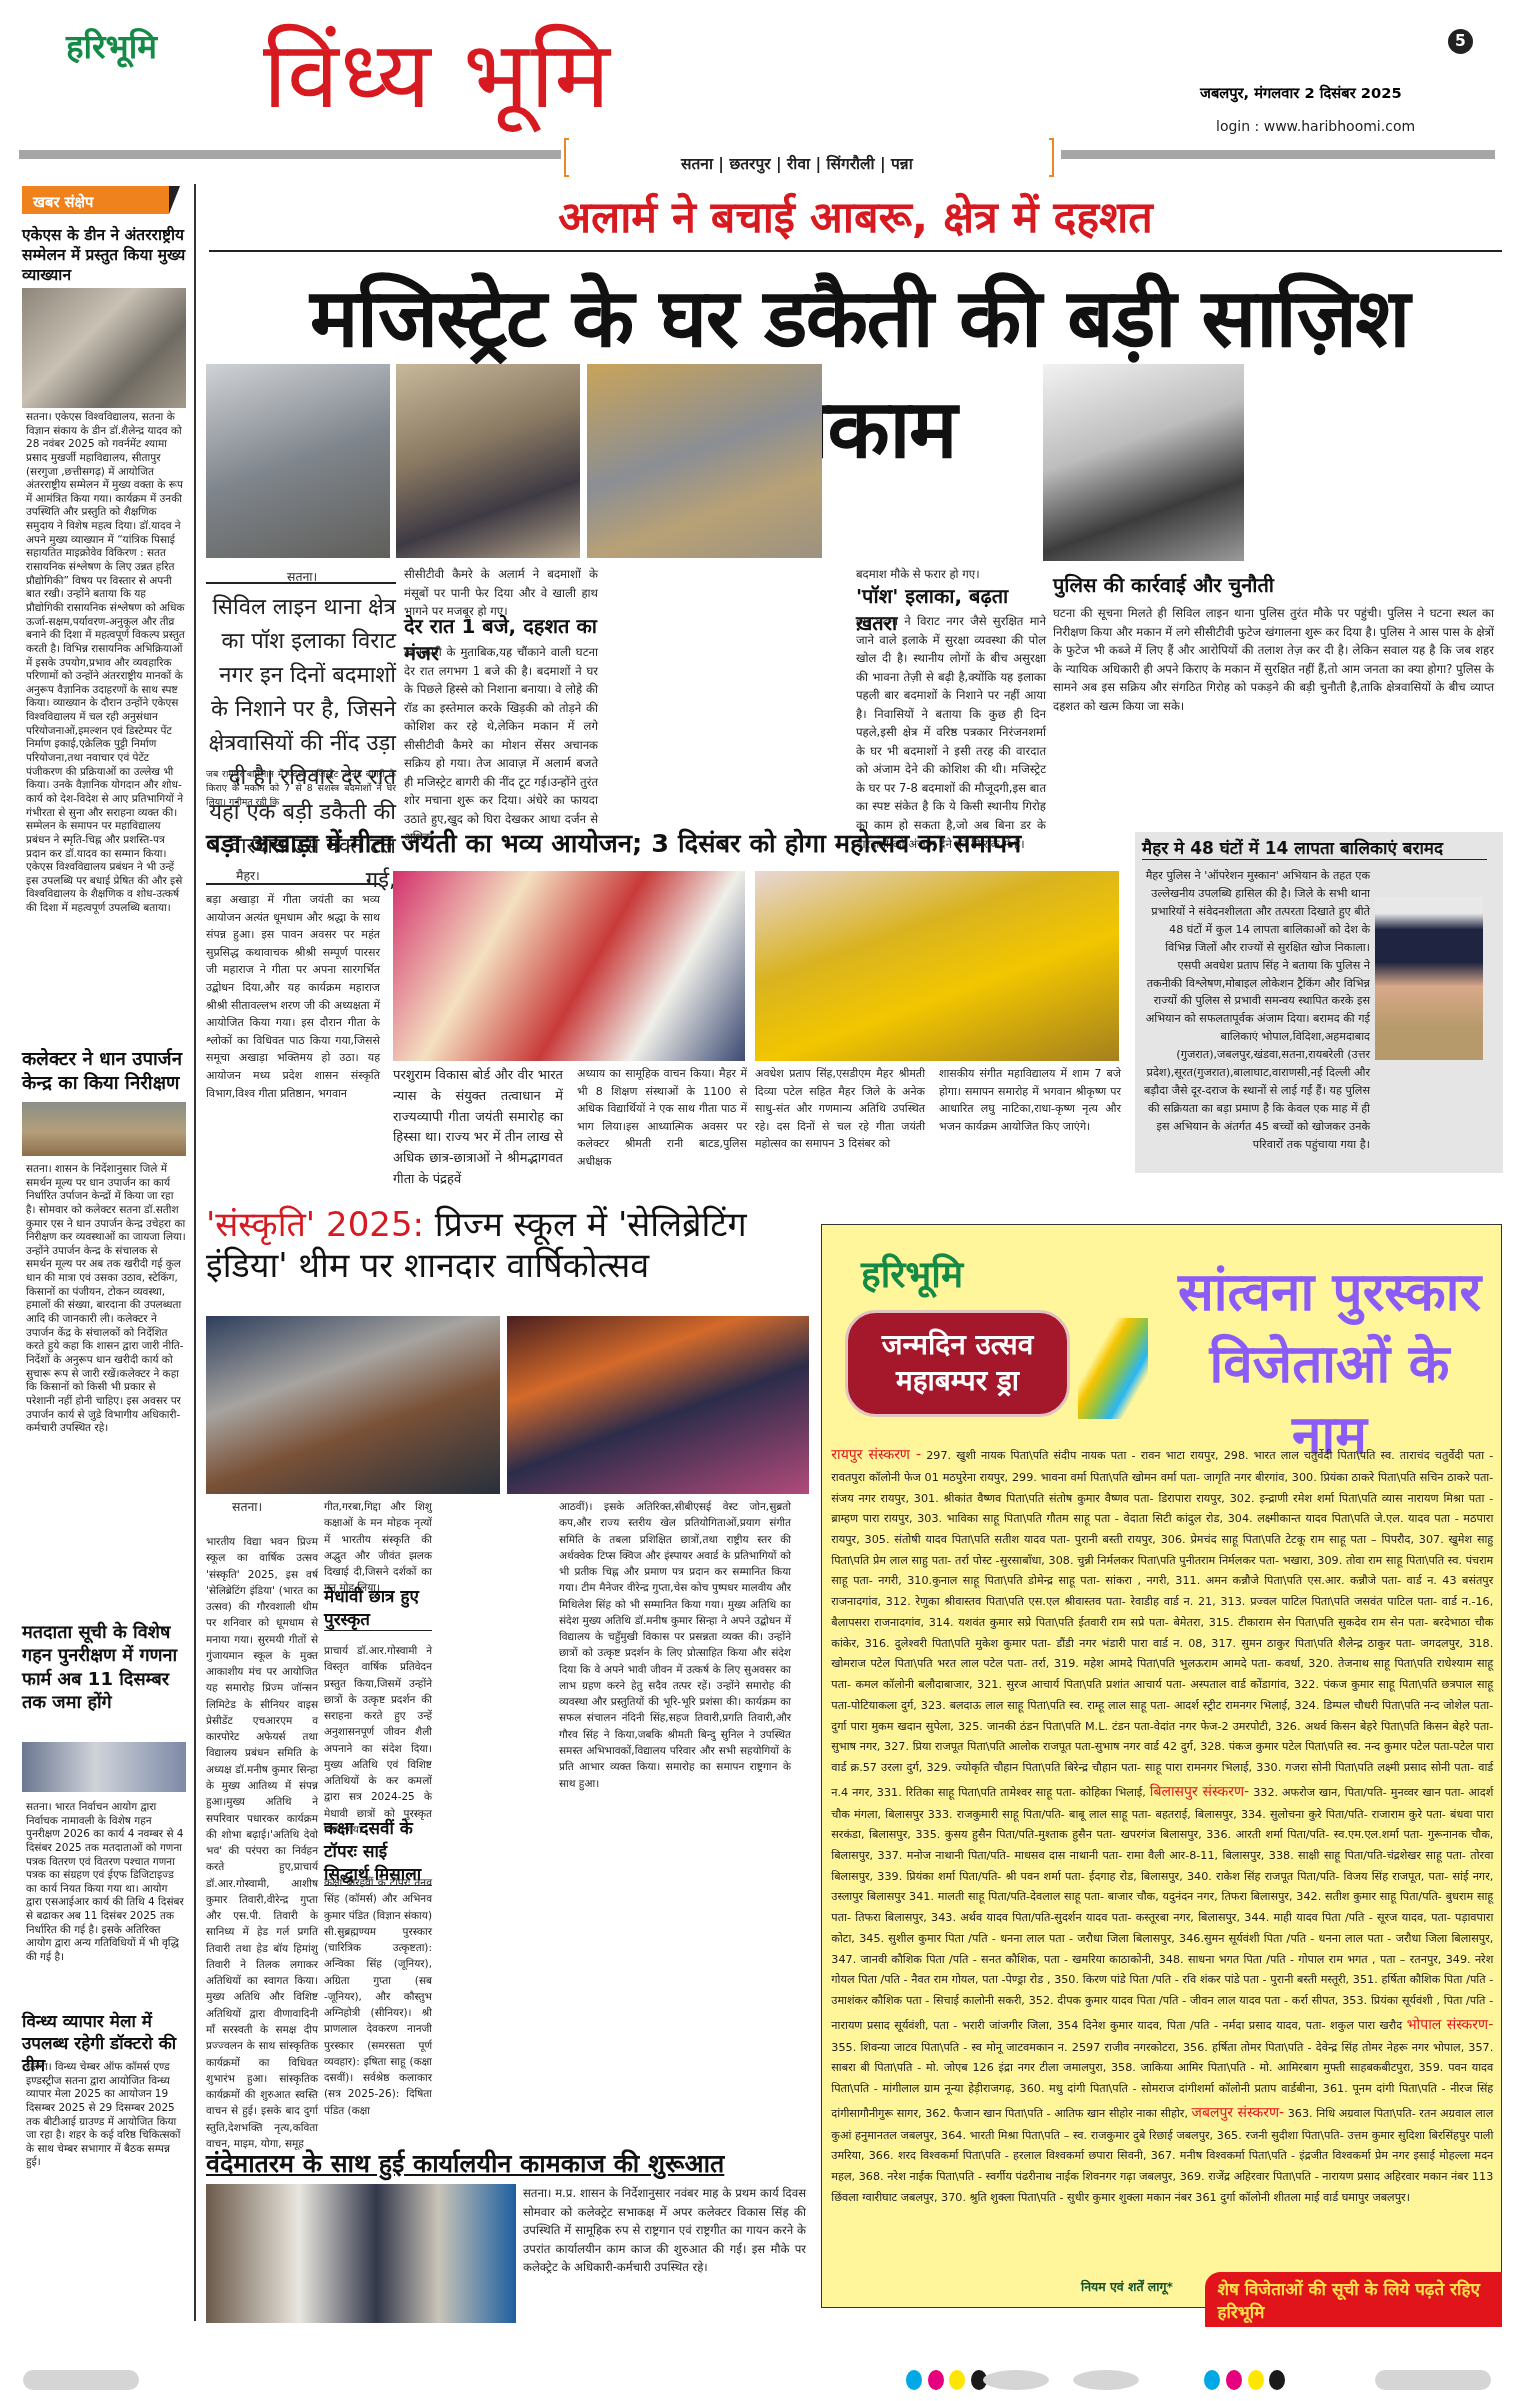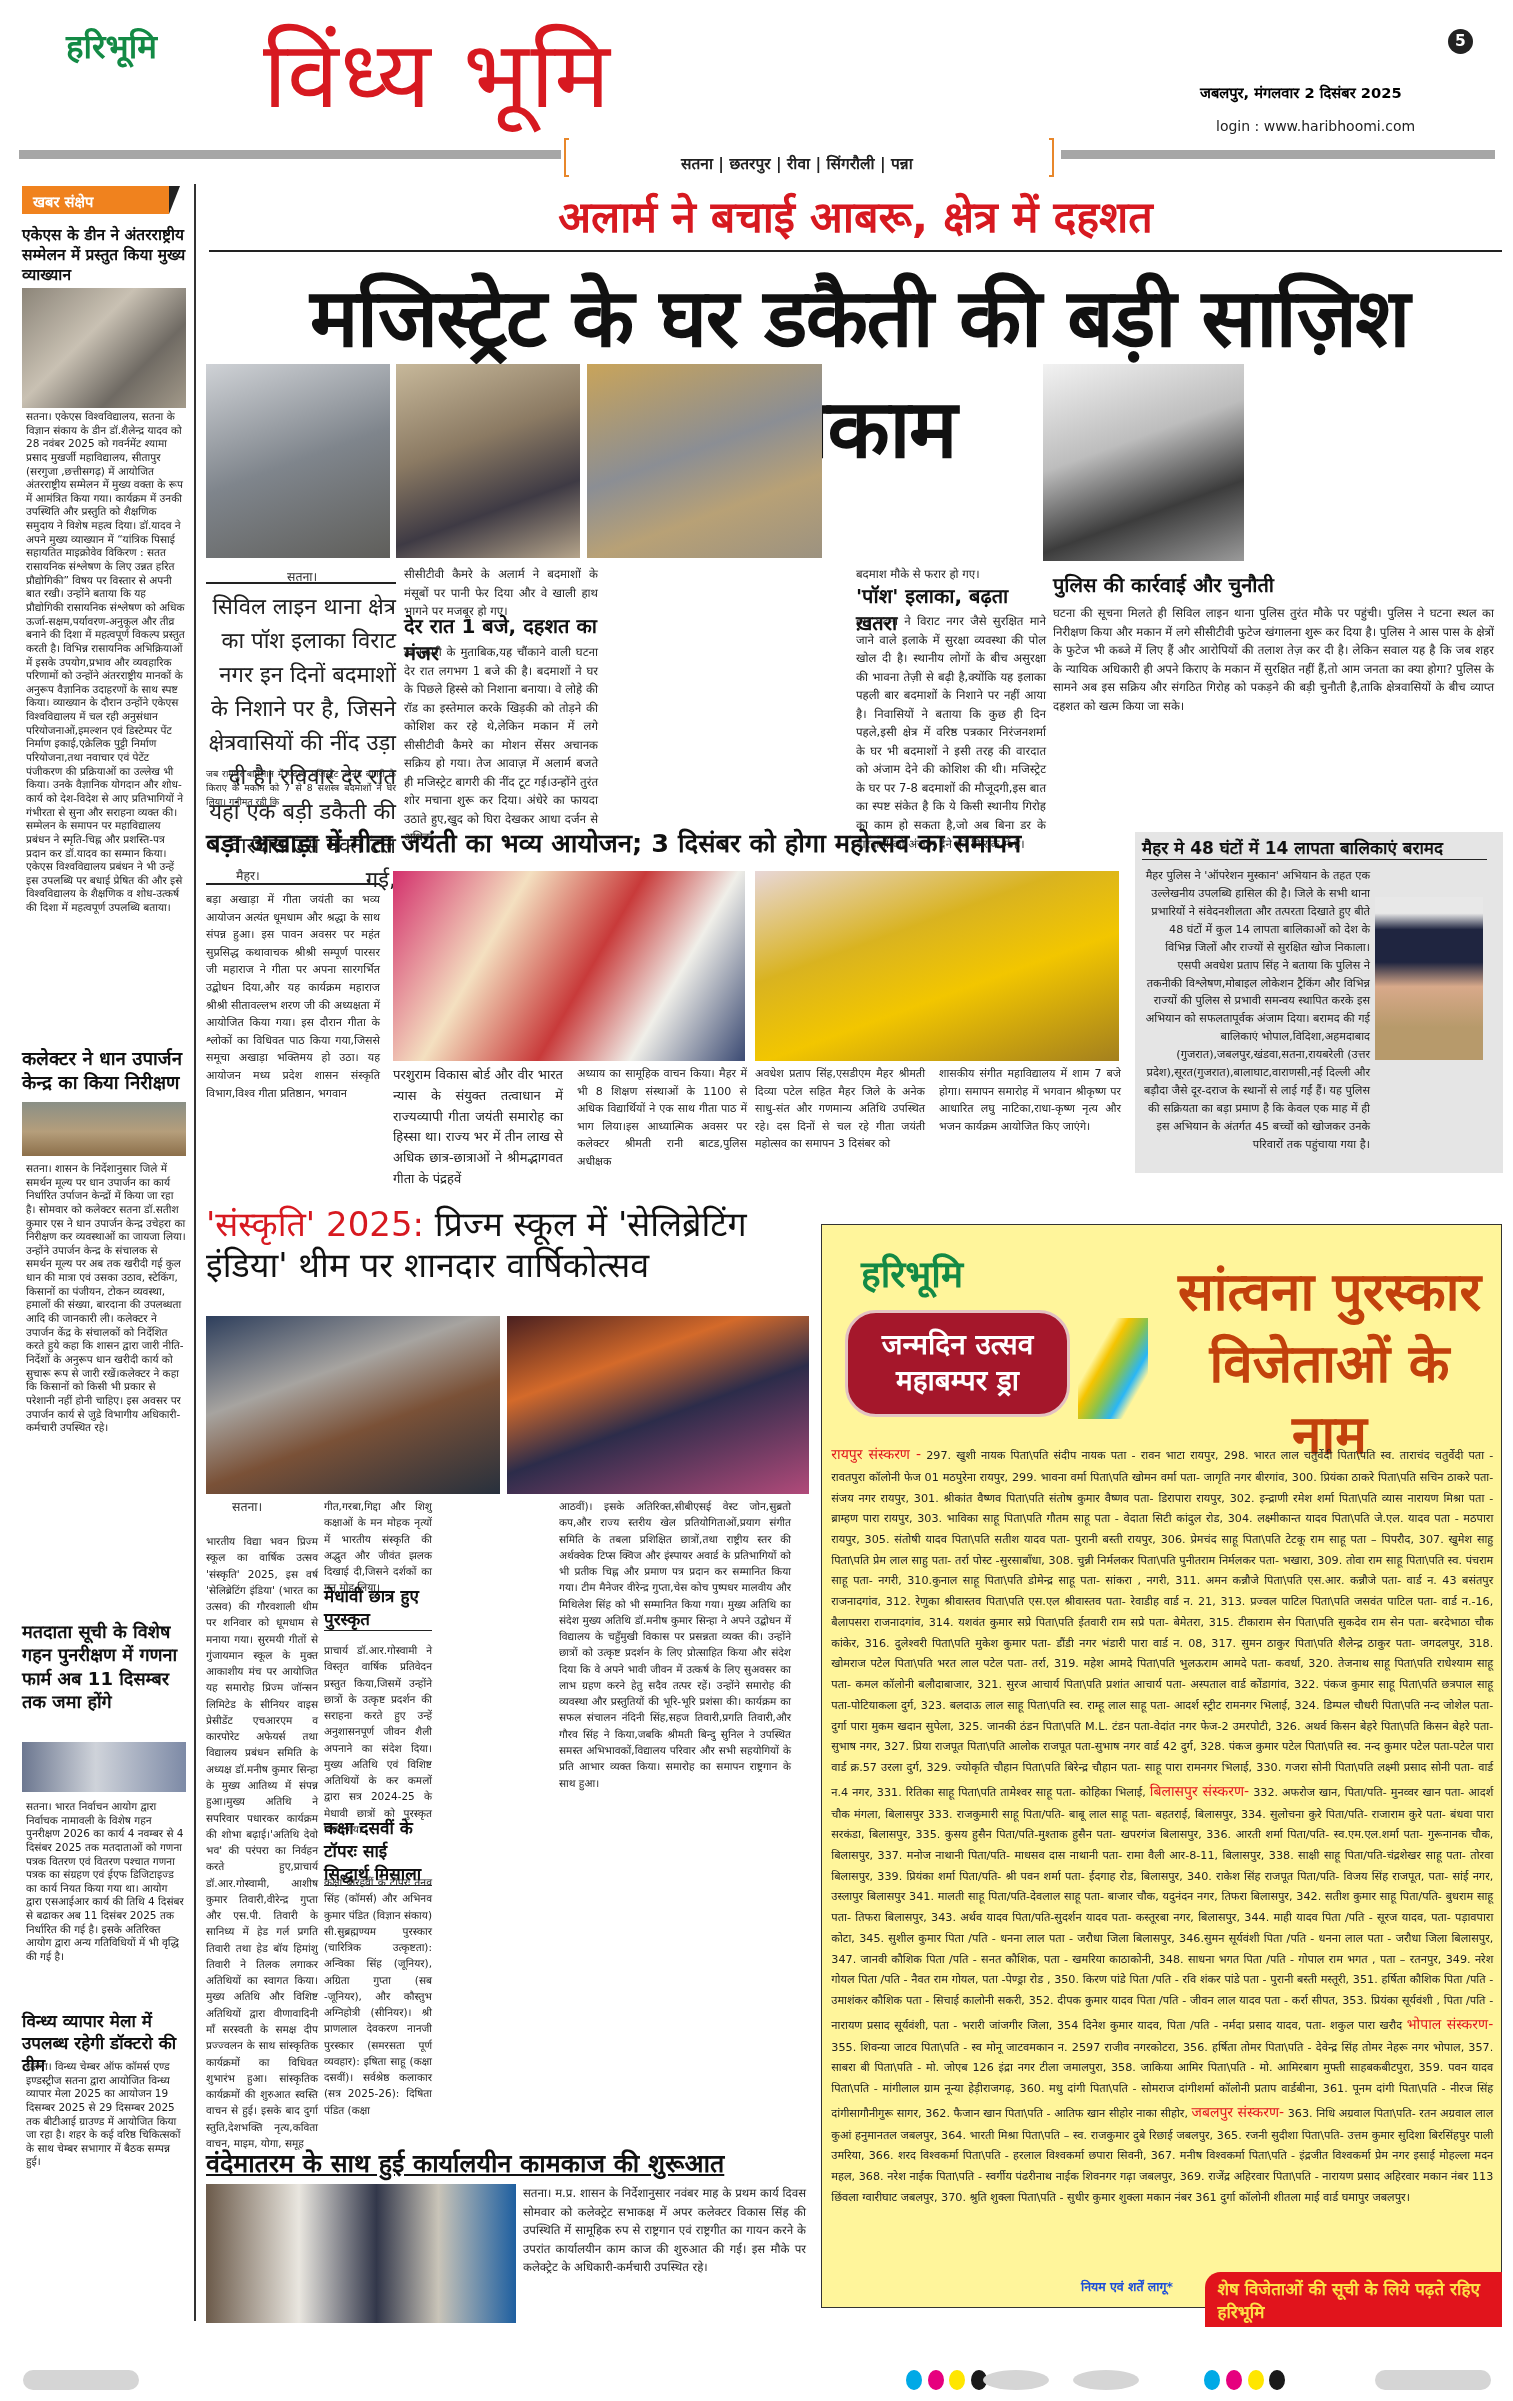--- a/index.html
+++ b/index.html
@@ -27,21 +27,21 @@
 .kicker{left:209px;top:186px;width:1293px;text-align:center;font-size:43px;color:#d71920;font-weight:bold;border-bottom:2.3px solid #222;padding-bottom:4.6px}
 .mainhead{left:209px;top:259px;width:1301px;text-align:center;font-size:81px;font-weight:bold;color:#111;letter-spacing:-1.5px}
 .body-t{font-size:11.6px;line-height:1.6;color:#222;text-align:justify}
 .sub{font-weight:bold;font-size:20px;color:#111}
 .caption{font-size:12.4px;color:#333}
 .quote{font-size:22px;line-height:1.55;text-align:right;color:#222}
 .grey-box{background:#e5e5e5}
 .ad{left:821px;top:1224px;width:681px;height:1084px;background:#fff59b;border:1.5px solid #333}
 .ad-brand{font-size:37px;font-weight:bold;color:#138a45}
 .ad-badge{background:#a5172b;color:#fff;border-radius:31px;text-align:center;font-weight:bold;font-size:28px;line-height:1.3;padding:14px 7.7px;border:3.1px solid #e3c2c2}
-.ad-title{color:#c2410c;font-size:53px;font-weight:bold;text-align:center;line-height:1.35}
+.ad-title{color:#8b5cf6;font-size:53px;font-weight:bold;text-align:center;line-height:1.35}
 .ad-list{font-size:11.2px;line-height:1.85;color:#222;text-align:justify}
 .ad-list .ed{color:#e1141c;font-weight:normal;font-size:14px}
 .ad-foot{background:#e1141c;color:#fde047;font-weight:bold;font-size:17px;padding:4.6px 12.4px;border-radius:15.5px 0 0 0}
 .reg{top:2370px;width:15.5px;height:20px;border-radius:50%}
 .bar{top:2370px;height:20px;border-radius:10px;background:#d5d5d5}
 </style>
 </head>
 <body>
 
 <div class="abs brand">हरिभूमि</div>
@@ -146,21 +146,21 @@
   <div class="abs ad-list" style="left:9.3px;top:217px;width:662px">
     <span class="ed">रायपुर संस्करण -</span>
     <span>297. खुशी नायक पिता\पति संदीप नायक पता - रावन भाटा रायपुर, 298. भारत लाल चतुर्वेदी पिता\पति स्व. ताराचंद चतुर्वेदी पता - रावतपुरा कॉलोनी फेज 01 मठपुरेना रायपुर, 299. भावना वर्मा पिता\पति खोमन वर्मा पता- जागृति नगर बीरगांव, 300. प्रियंका ठाकरे पिता\पति सचिन ठाकरे पता- संजय नगर रायपुर, 301. श्रीकांत वैष्णव पिता\पति संतोष कुमार वैष्णव पता- डिरापारा रायपुर, 302. इन्द्राणी रमेश शर्मा पिता\पति व्यास नारायण मिश्रा पता - ब्राम्हण पारा रायपुर, 303. भाविका साहू पिता\पति गौतम साहू पता - वेदाता सिटी कांदुल रोड, 304. लक्ष्मीकान्त यादव पिता\पति जे.एल. यादव पता - मठपारा रायपुर, 305. संतोषी यादव पिता\पति सतीश यादव पता- पुरानी बस्ती रायपुर, 306. प्रेमचंद साहू पिता\पति टेटकू राम साहू पता – पिपरौद, 307. खुमेश साहु पिता\पति प्रेम लाल साहु पता- तर्रा पोस्ट -सुरसाबाँधा, 308. चुन्नी निर्मलकर पिता\पति पुनीतराम निर्मलकर पता- भखारा, 309. तोवा राम साहू पिता\पति स्व. पंचराम साहू पता- नगरी, 310.कुनाल साहू पिता\पति डोमेन्द्र साहू पता- सांकरा , नगरी, 311. अमन कन्नौजे पिता\पति एस.आर. कन्नौजे पता- वार्ड न. 43 बसंतपुर राजनादगांव, 312. रेणुका श्रीवास्तव पिता\पति एस.एल श्रीवास्तव पता- रेवाडीह वार्ड न. 21, 313. प्रज्वल पाटिल पिता\पति जसवंत पाटिल पता- वार्ड न.-16, बैलापसरा राजनादगांव, 314. यशवंत कुमार सप्रे पिता\पति ईतवारी राम सप्रे पता- बेमेतरा, 315. टीकाराम सेन पिता\पति सुकदेव राम सेन पता- बरदेभाठा चौक कांकेर, 316. दुलेश्वरी पिता\पति मुकेश कुमार पता- डौंडी नगर भंडारी पारा वार्ड न. 08, 317. सुमन ठाकुर पिता\पति शैलेन्द्र ठाकुर पता- जगदलपुर, 318. खोमराज पटेल पिता\पति भरत लाल पटेल पता- तर्रा, 319. महेश आमदे पिता\पति भुलऊराम आमदे पता- कवर्धा, 320. तेजनाथ साहू पिता\पति राधेश्याम साहू पता- कमल कॉलोनी बलौदाबाजार, 321. सुरज आचार्य पिता\पति प्रशांत आचार्य पता- अस्पताल वार्ड कोंडागांव, 322. पंकज कुमार साहू पिता\पति छत्रपाल साहू पता-पोटियाकला दुर्ग, 323. बलदाऊ लाल साहू पिता\पति स्व. राम्हू लाल साहू पता- आदर्श स्ट्रीट रामनगर भिलाई, 324. डिम्पल चौधरी पिता\पति नन्द जोशेल पता-दुर्गा पारा मुकम खदान सुपेला, 325. जानकी ठंडन पिता\पति M.L. टंडन पता-वेदांत नगर फेज-2 उमरपोटी, 326. अथर्व किसन बेहरे पिता\पति किसन बेहरे पता-सुभाष नगर, 327. प्रिया राजपूत पिता\पति आलोक राजपूत पता-सुभाष नगर वार्ड 42 दुर्ग, 328. पंकज कुमार पटेल पिता\पति स्व. नन्द कुमार पटेल पता-पटेल पारा वार्ड क्र.57 उरला दुर्ग, 329. ज्योकृति चौहान पिता\पति बिरेन्द्र चौहान पता- साहू पारा रामनगर भिलाई, 330. गजरा सोनी पिता\पति लक्ष्मी प्रसाद सोनी पता- वार्ड न.4 नगर, 331. रितिका साहू पिता\पति तामेश्वर साहू पता- कोहिका भिलाई,</span>
     <span class="ed">बिलासपुर संस्करण-</span>
     <span>332. अफरोज खान, पिता/पति- मुनव्वर खान पता- आदर्श चौक मंगला, बिलासपुर 333. राजकुमारी साहू पिता/पति- बाबू लाल साहू पता- बहतराई, बिलासपुर, 334. सुलोचना कुरे पिता/पति- राजाराम कुरे पता- बंधवा पारा सरकंडा, बिलासपुर, 335. कुसय हुसैन पिता/पति-मुश्ताक हुसैन पता- खपरगंज बिलासपुर, 336. आरती शर्मा पिता/पति- स्व.एम.एल.शर्मा पता- गुरूनानक चौक, बिलासपुर, 337. मनोज नाथानी पिता/पति- माधसव दास नाथानी पता- रामा वैली आर-8-11, बिलासपुर, 338. साक्षी साहू पिता/पति-चंद्रशेखर साहू पता- तोरवा बिलासपुर, 339. प्रियंका शर्मा पिता/पति- श्री पवन शर्मा पता- ईदगाह रोड, बिलासपुर, 340. राकेश सिंह राजपूत पिता/पति- विजय सिंह राजपूत, पता- सांई नगर, उस्लापुर बिलासपुर 341. मालती साहू पिता/पति-देवलाल साहू पता- बाजार चौक, यदुनंदन नगर, तिफरा बिलासपुर, 342. सतीश कुमार साहू पिता/पति- बुधराम साहू पता- तिफरा बिलासपुर, 343. अर्थव यादव पिता/पति-सुदर्शन यादव पता- कस्तूरबा नगर, बिलासपुर, 344. माही यादव पिता /पति - सूरज यादव, पता- पड़ावपारा कोटा, 345. सुशील कुमार पिता /पति - धनना लाल पता - जरौधा जिला बिलासपुर, 346.सुमन सूर्यवंशी पिता /पति - धनना लाल पता - जरौधा जिला बिलासपुर, 347. जानवी कौशिक पिता /पति - सनत कौशिक, पता - खमरिया काठाकोनी, 348. साधना भगत पिता /पति - गोपाल राम भगत , पता – रतनपुर, 349. नरेश गोयल पिता /पति - नैवत राम गोयल, पता -पेण्ड्रा रोड , 350. किरण पांडे पिता /पति - रवि शंकर पांडे पता - पुरानी बस्ती मस्तूरी, 351. हर्षिता कौशिक पिता /पति - उमाशंकर कौशिक पता - सिचाई कालोनी सकरी, 352. दीपक कुमार यादव पिता /पति - जीवन लाल यादव पता - कर्रा सीपत, 353. प्रियंका सूर्यवंशी , पिता /पति - नारायण प्रसाद सूर्यवंशी, पता - भरारी जांजगीर जिला, 354 दिनेश कुमार यादव, पिता /पति - नर्मदा प्रसाद यादव, पता- शकुल पारा खरौद</span>
     <span class="ed">भोपाल संस्करण-</span>
     <span>355. शिवन्या जाटव पिता\पति - स्व मोनू जाटवमकान न. 2597 राजीव नगरकोटरा, 356. हर्षिता तोमर पिता\पति - देवेन्द्र सिंह तोमर नेहरू नगर भोपाल, 357. साबरा बी पिता\पति - मो. जोएब 126 इंद्रा नगर टीला जमालपुरा, 358. जाकिया आमिर पिता\पति - मो. आमिरबाग मुफ्ती साहबकबीटपुरा, 359. पवन यादव पिता\पति - मांगीलाल ग्राम नून्या हेड़ीराजगढ़, 360. मधु दांगी पिता\पति - सोमराज दांगीशर्मा कॉलोनी प्रताप वार्डबीना, 361. पूनम दांगी पिता\पति - नीरज सिंह दांगीसागौनीगुरू सागर, 362. फैजान खान पिता\पति - आतिफ खान सीहोर नाका सीहोर,</span>
     <span class="ed">जबलपुर संस्करण-</span>
     <span>363. निधि अग्रवाल पिता\पति- रतन अग्रवाल लाल कुआं हनुमानतल जबलपुर, 364. भारती मिश्रा पिता\पति – स्व. राजकुमार दुबे रिछाई जबलपुर, 365. रजनी सुदीशा पिता\पति- उत्तम कुमार सुदिशा बिरसिंहपुर पाली उमरिया, 366. शरद विश्वकर्मा पिता\पति - हरलाल विश्वकर्मा छपारा सिवनी, 367. मनीष विश्वकर्मा पिता\पति - इंद्रजीत विश्वकर्मा प्रेम नगर इसाई मोहल्ला मदन महल, 368. नरेश नाईक पिता\पति - स्वर्गीय पंढरीनाथ नाईक शिवनगर गढ़ा जबलपुर, 369. राजेंद्र अहिरवार पिता\पति - नारायण प्रसाद अहिरवार मकान नंबर 113 छिंवला ग्वारीघाट जबलपुर, 370. श्रुति शुक्ला पिता\पति - सुधीर कुमार शुक्ला मकान नंबर 361 दुर्गा कॉलोनी शीतला माई वार्ड घमापुर जबलपुर।</span>
   </div>
-  <div class="abs" style="left:259px;top:1053px;font-size:12.4px;font-weight:bold;color:#1d4ed8">नियम एवं शर्तें लागू*</div>
+  <div class="abs" style="left:259px;top:1053px;font-size:12.4px;font-weight:bold;color:#14532d">नियम एवं शर्तें लागू*</div>
   <div class="abs ad-foot" style="left:383px;top:1047px;width:297px">शेष विजेताओं की सूची के लिये पढ़ते रहिए हरिभूमि</div>
 </div>
 
 <div class="abs bar" style="left:23px;width:116px"></div>
 <div id="regmarks">
     <div class="abs reg" style="left: 906px; background: rgb(0, 169, 230);"></div>
     <div class="abs reg" style="left: 928px; background: rgb(230, 0, 126);"></div>
     <div class="abs reg" style="left: 949px; background: rgb(255, 230, 0);"></div>
     <div class="abs reg" style="left: 971px; background: rgb(26, 26, 26);"></div>
     <div class="abs reg" style="left: 1204px; background: rgb(0, 169, 230);"></div>

